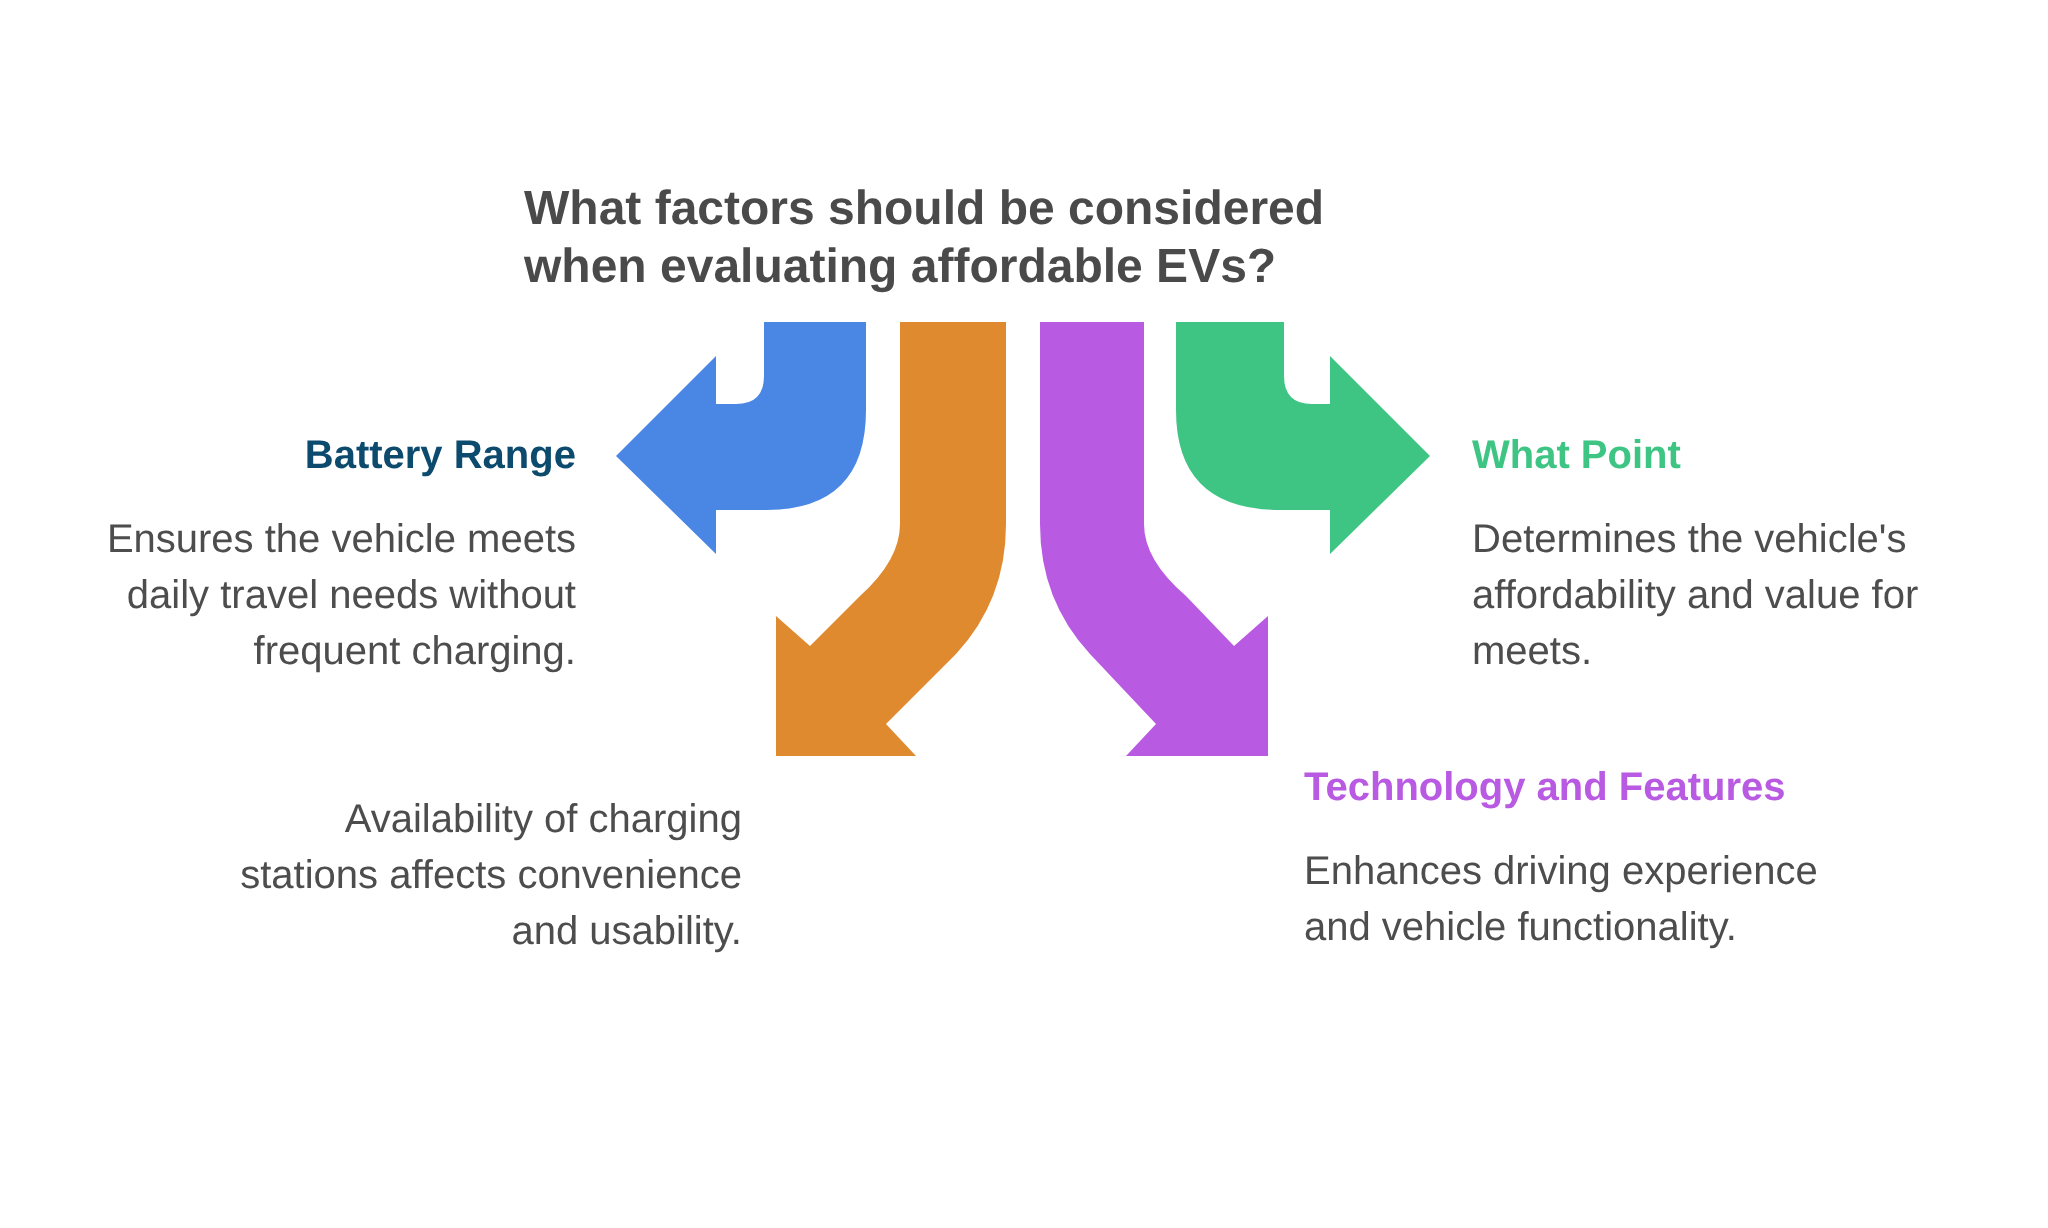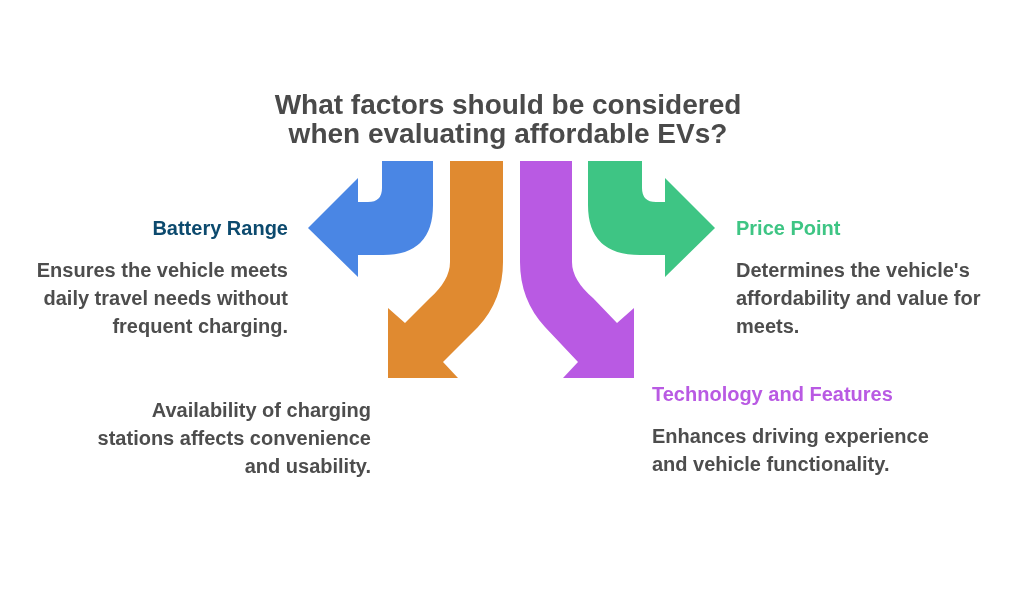--- a/index.html
+++ b/index.html
@@ -1,25 +1,25 @@
 <!DOCTYPE html>
 <html><head>
 <meta charset="utf-8">
 <style>
   html, body { margin: 0; padding: 0; background: #ffffff; }
   body { width: 1024px; height: 614px; position: relative; overflow: hidden;
          font-family: "Liberation Sans", "DejaVu Sans", sans-serif; }
-  .heading { position: absolute; left: 262px; top: 90px; width: 492px; text-align: center;
-             font-weight: bold; font-size: 28px; line-height: 29px; color: #4a4a4a; }
+  .heading { position: absolute; left: 262px; top: 90px; width: 492px; 
+             font-weight: bold; font-size: 24px; line-height: 29px; color: #4a4a4a; }
   .heading span { display: block; }
   svg.arrows { position: absolute; left: 0; top: 0; }
   .block { position: absolute; }
   .block .title { font-weight: bold; font-size: 20px; line-height: 26px; white-space: nowrap; }
   .block .desc { font-size: 20px; line-height: 28px; color: #4d4d4d; margin-top: 15px; }
-  .block .desc span { display: block; white-space: nowrap; font-weight: bold; }
+  .block .desc span { display: block; white-space: nowrap; }
   .right-align { text-align: right; }
   .left-align { text-align: left; }
   #blk-battery { right: 736px; top: 215px; }
   #blk-price { left: 736px; top: 215px; }
   #blk-charging { right: 653px; top: 381px; }
   #blk-tech { left: 652px; top: 381px; }
 </style>
 </head>
 <body>
 
@@ -42,21 +42,21 @@
 <div class="block right-align" id="blk-battery">
   <div class="title" style="color:#0c4a6e">Battery Range</div>
   <div class="desc">
     <span>Ensures the vehicle meets</span>
     <span>daily travel needs without</span>
     <span>frequent charging.</span>
   </div>
 </div>
 
 <div class="block left-align" id="blk-price">
-  <div class="title" style="color:#3ec584">Price Point</div>
+  <div class="title" style="color:#3ec584">What Point</div>
   <div class="desc">
     <span>Determines the vehicle's</span>
     <span>affordability and value for</span>
     <span>meets.</span>
   </div>
 </div>
 
 <div class="block right-align" id="blk-charging">
   <div class="desc">
     <span>Availability of charging</span>

